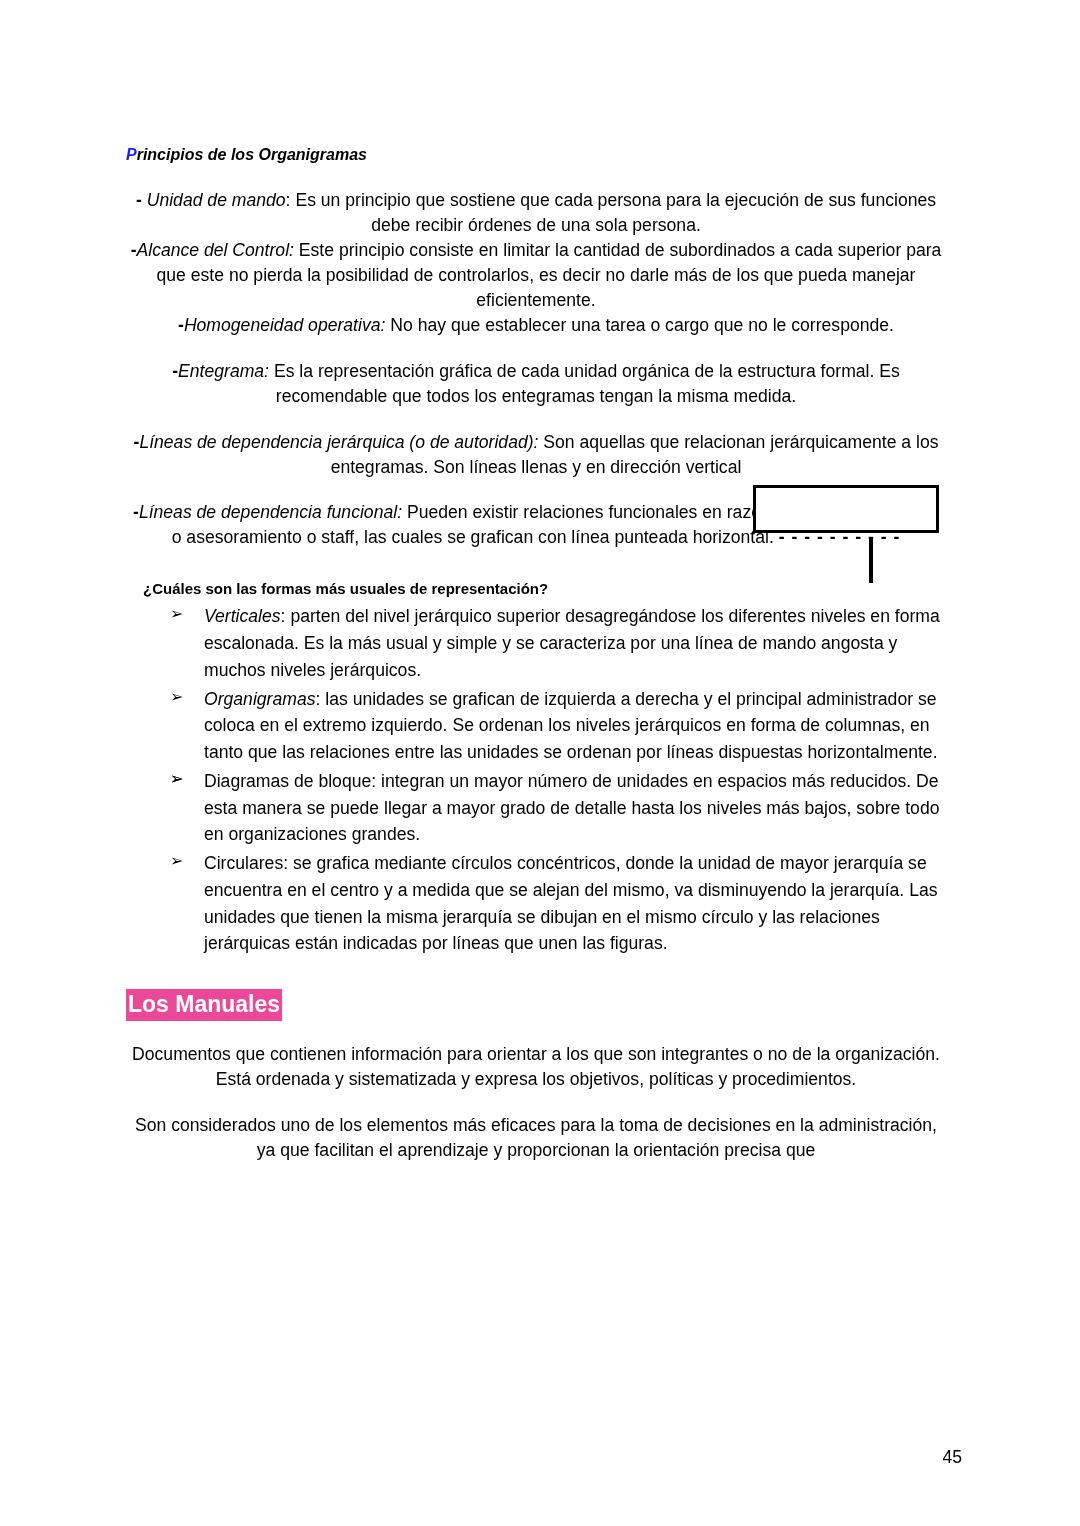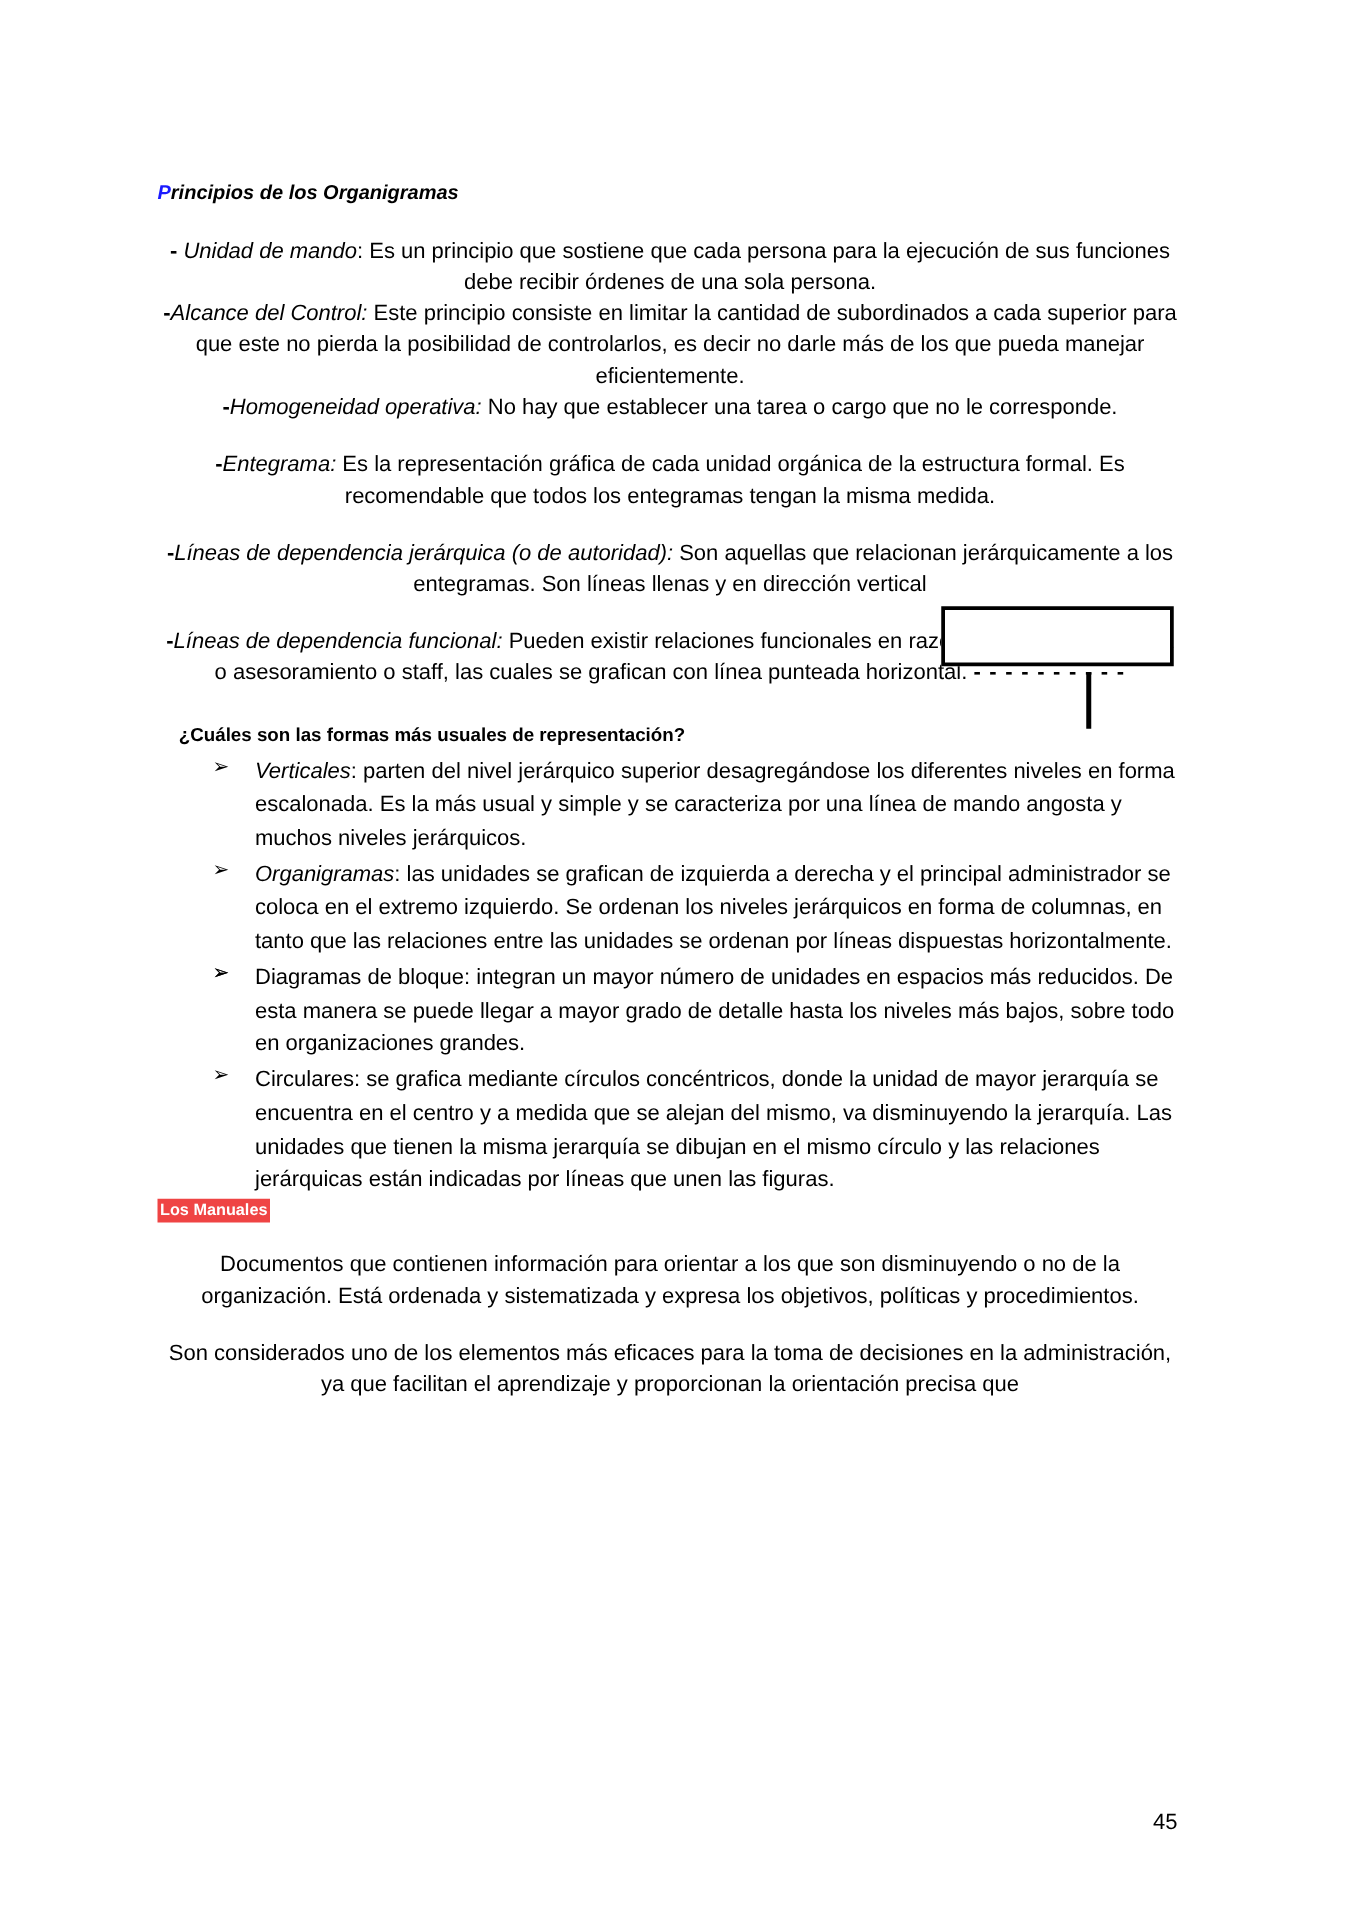--- a/index.html
+++ b/index.html
@@ -67,24 +67,25 @@
     margin-bottom: 2px;
     padding-left: 34px;
   }
   ul.bullets li .arrow {
     position: absolute;
     left: 0;
     top: -1px;
     font-size: 16px;
   }
   .section-head {
-    font-size: 13px;
+    margin-top: 30px;
+    font-size: 23px;
     font-weight: bold;
     display: inline-block;
-    background: #ef4444;
+    background: #ec4899;
     color: #ffffff;
     padding: 1px 2px 2px 2px;
     line-height: 1.25;
   }
   .rect-shape {
     position: absolute;
     left: 753px;
     top: 485px;
     width: 180px;
     height: 42px;
@@ -94,21 +95,21 @@
   .vline-shape {
     position: absolute;
     left: 869px;
     top: 538px;
     width: 0;
     height: 45px;
     border-left: 4px solid #000000;
   }
   .page-number {
     position: absolute;
-    right: 138px;
+    right: 118px;
     bottom: 58px;
     font-size: 17.6px;
   }
   .dashes { letter-spacing: 1px; font-weight: bold; }
 </style>
 </head>
 <body>
 
 <div class="page">
 
@@ -137,21 +138,21 @@
       <li><span class="arrow">➢</span><span class="it">Organigramas</span><span>: </span><span>las unidades se grafican de izquierda a derecha y el principal administrador se coloca en el extremo izquierdo. Se ordenan los niveles jerárquicos en forma de columnas, en tanto que las relaciones entre las unidades se ordenan por líneas dispuestas horizontalmente.</span></li>
       <li><span class="arrow">➢</span></li>
       <li><span class="arrow">➢</span><span>Diagramas de bloque: integran un mayor número de unidades en espacios más reducidos. De esta manera se puede llegar a mayor grado de detalle hasta los niveles más bajos, sobre todo en organizaciones grandes.</span></li>
       <li><span class="arrow">➢</span><span>Circulares: se grafica mediante círculos concéntricos, donde la unidad de mayor jerarquía se encuentra en el centro y a medida que se alejan del mismo, va disminuyendo la jerarquía. Las unidades que tienen la misma jerarquía se dibujan en el mismo círculo y las relaciones  jerárquicas están indicadas por líneas que unen las figuras.</span></li>
     </ul>
 
     <div>
       <span class="section-head">Los Manuales</span>
     </div>
 
-    <p class="gap-para">Documentos que contienen información para orientar a los que son disminuyendo o no de la organización. Está ordenada y sistematizada y expresa los objetivos, políticas y procedimientos.</p>
+    <p class="gap-para">Documentos que contienen información para orientar a los que son integrantes o no de la organización. Está ordenada y sistematizada y expresa los objetivos, políticas y procedimientos.</p>
 
     <p class="gap-para">Son considerados uno de los elementos más eficaces para la toma de decisiones en la administración, ya que facilitan el aprendizaje y proporcionan la orientación precisa que</p>
 
   </div>
 
   <div class="rect-shape"></div>
   <div class="vline-shape"></div>
 
   <div class="page-number">45</div>
 

